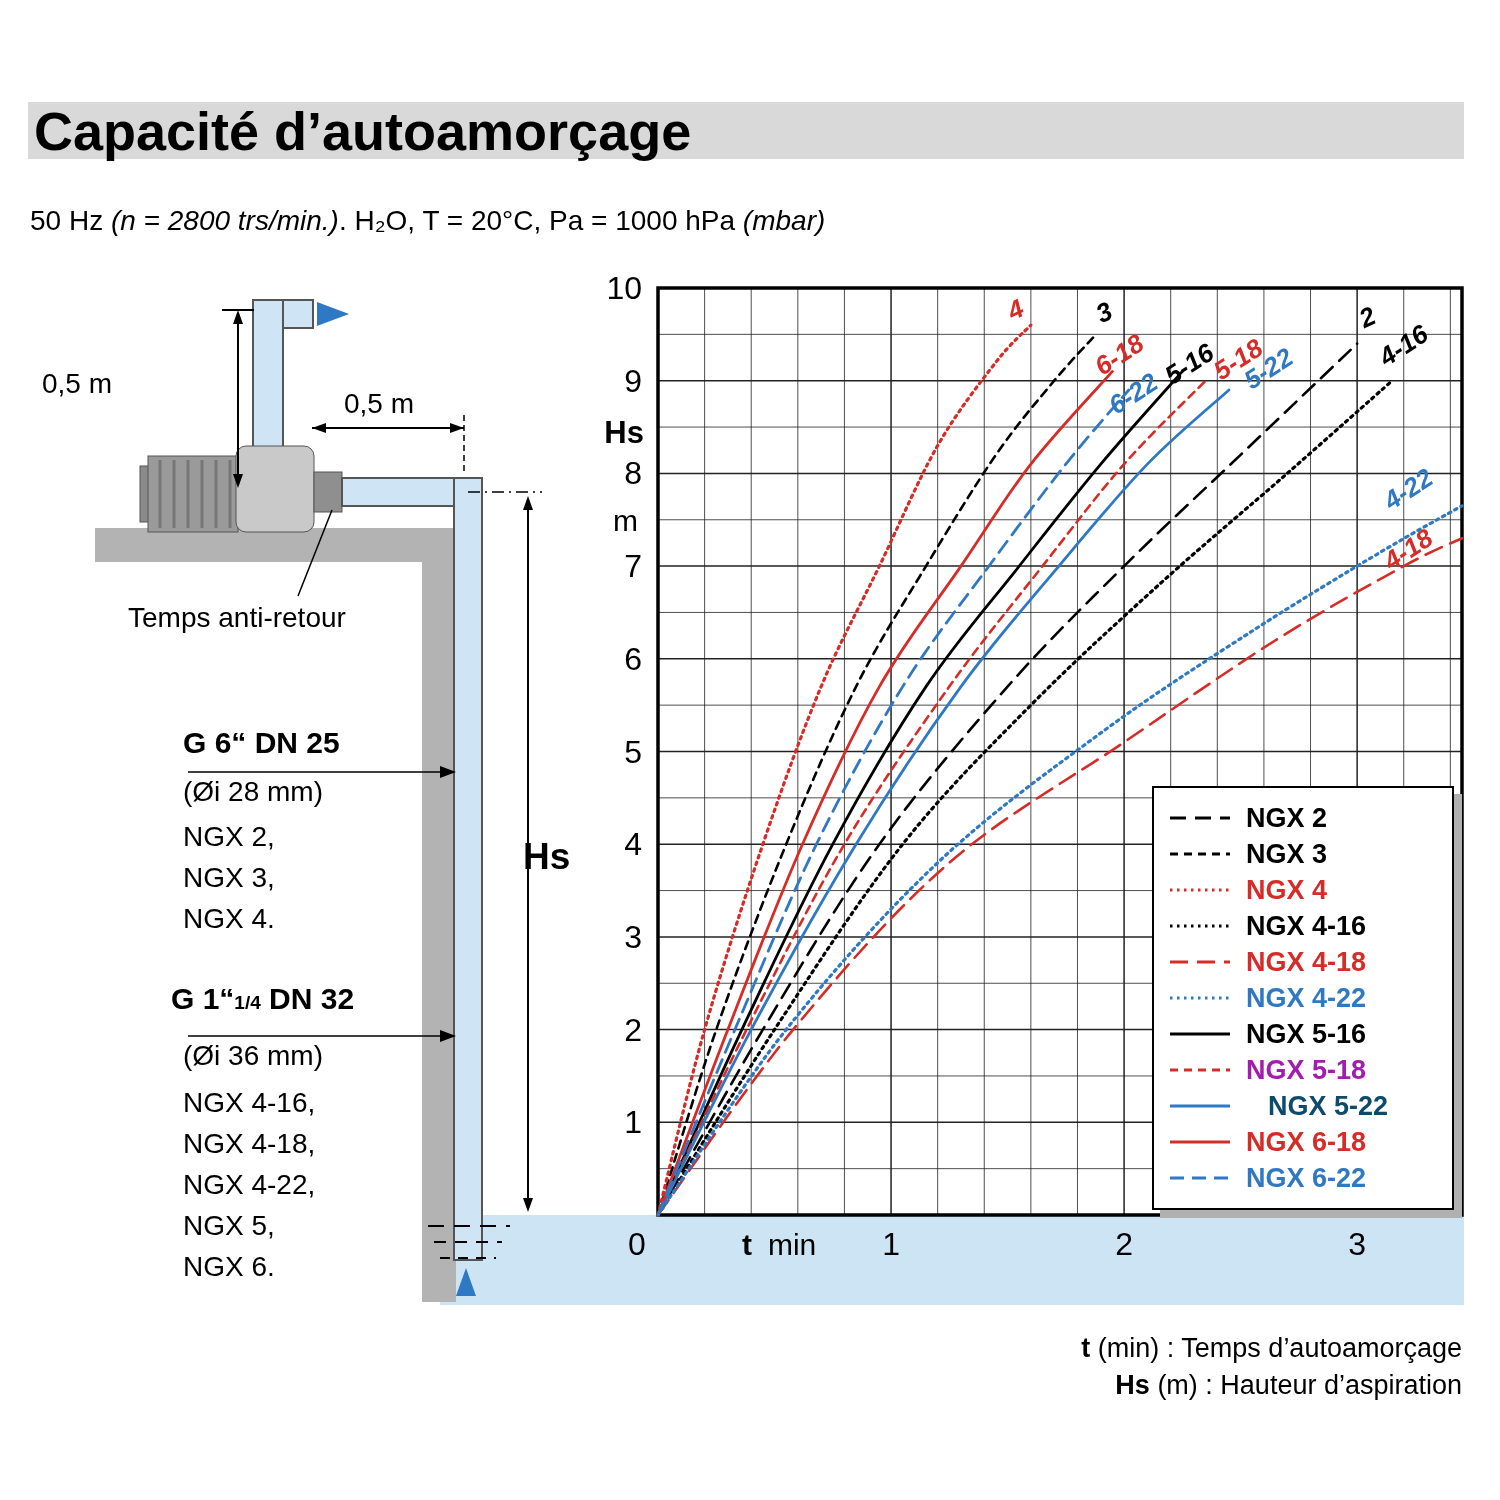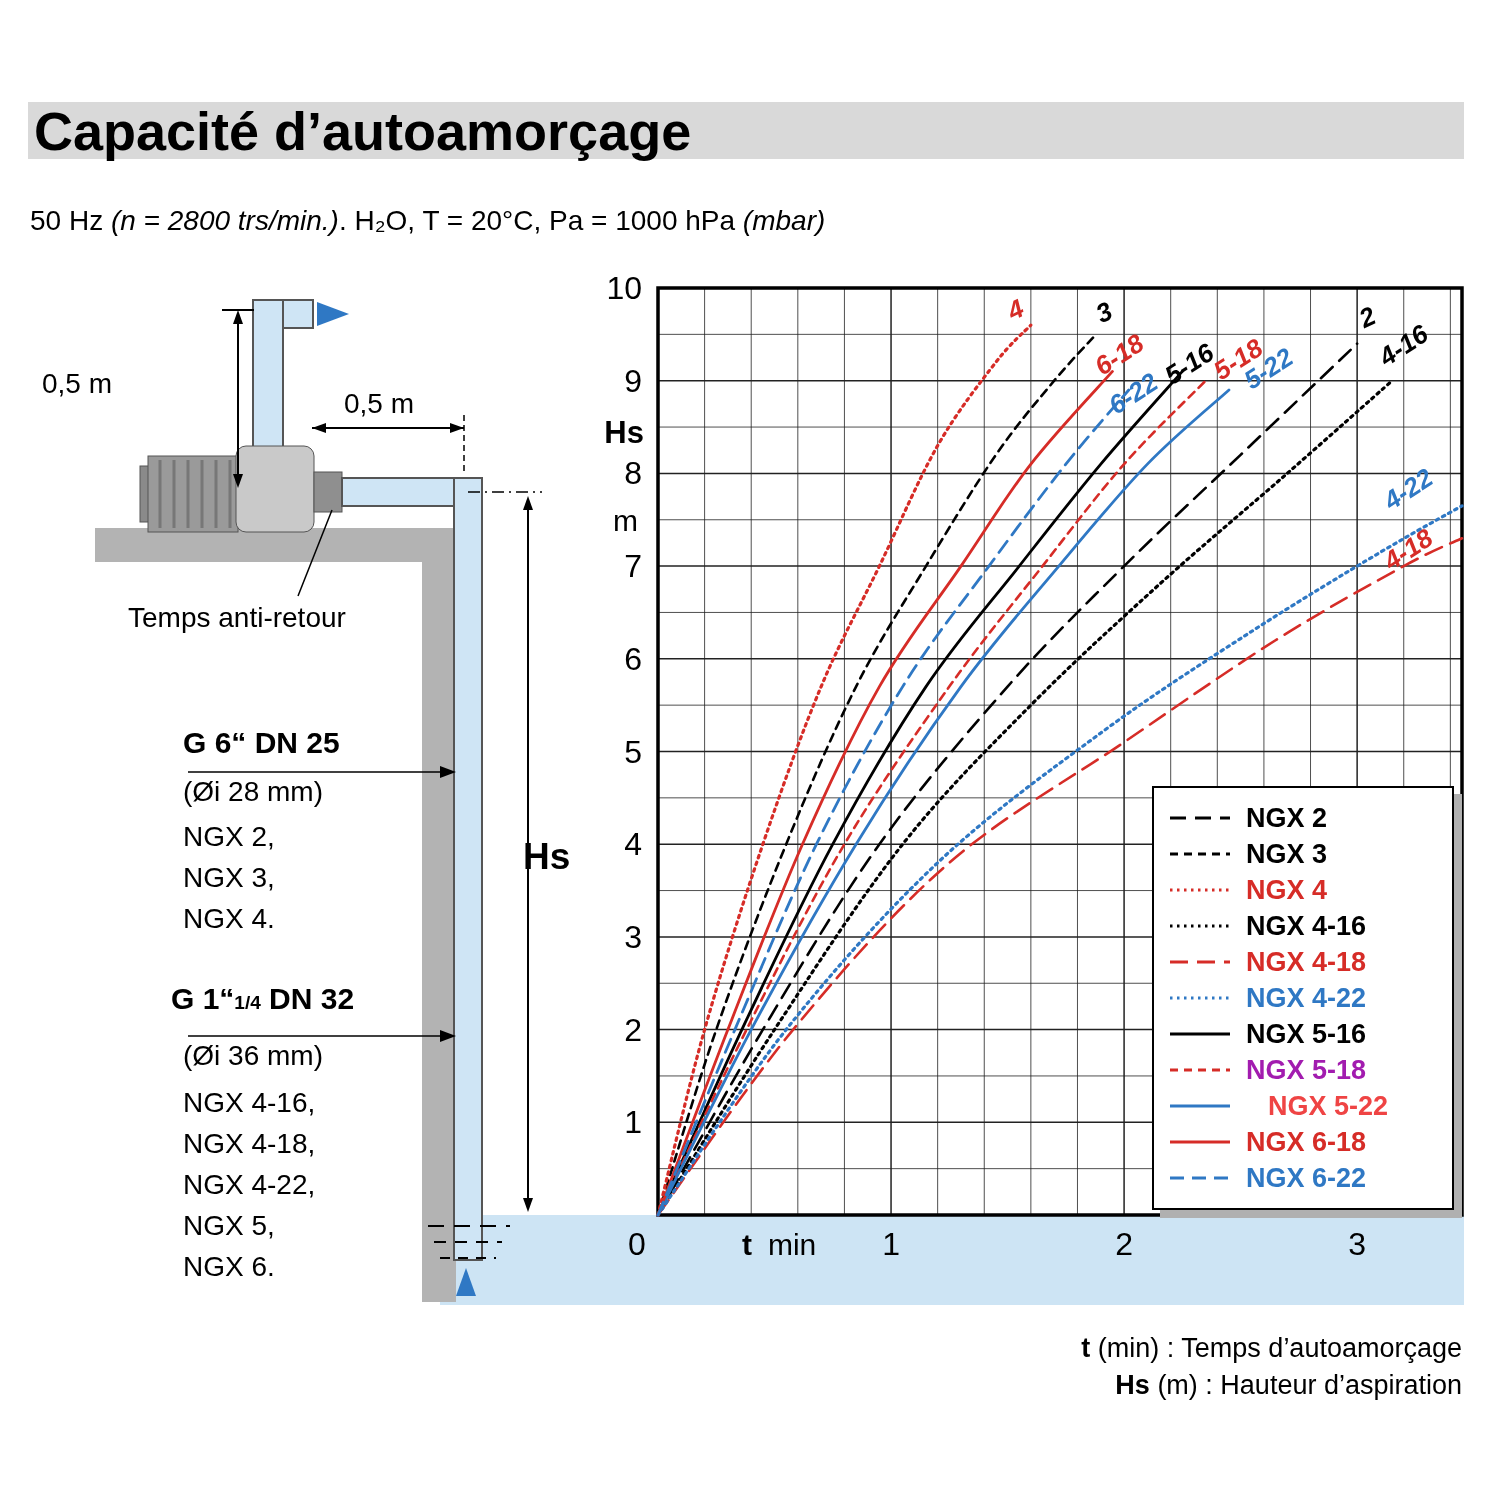--- a/index.html
+++ b/index.html
@@ -249,21 +249,21 @@
     <div class="legend-row">
         <svg width="64" height="20">
           <line x1="2" y1="10" x2="62" y2="10" stroke="#d62c27" stroke-width="3" stroke-dasharray="8,6"></line>
         </svg>
         <span class="legend-label" style="color: #a21caf;">NGX 5-18</span>
       </div>
     <div class="legend-row">
         <svg width="64" height="20">
           <line x1="2" y1="10" x2="62" y2="10" stroke="#2f78c4" stroke-width="3"></line>
         </svg>
-        <span class="legend-label" style="color: #ef4444; margin-left: 36px;">NGX 5-22</span>
+        <span class="legend-label" style="color: #0c4a6e; margin-left: 36px;">NGX 5-22</span>
       </div>
     <div class="legend-row">
         <svg width="64" height="20">
           <line x1="2" y1="10" x2="62" y2="10" stroke="#d62c27" stroke-width="3"></line>
         </svg>
         <span class="legend-label" style="color: rgb(214, 44, 39);">NGX 6-18</span>
       </div>
     <div class="legend-row">
         <svg width="64" height="20">
           <line x1="2" y1="10" x2="62" y2="10" stroke="#2f78c4" stroke-width="3" stroke-dasharray="14,8"></line>

